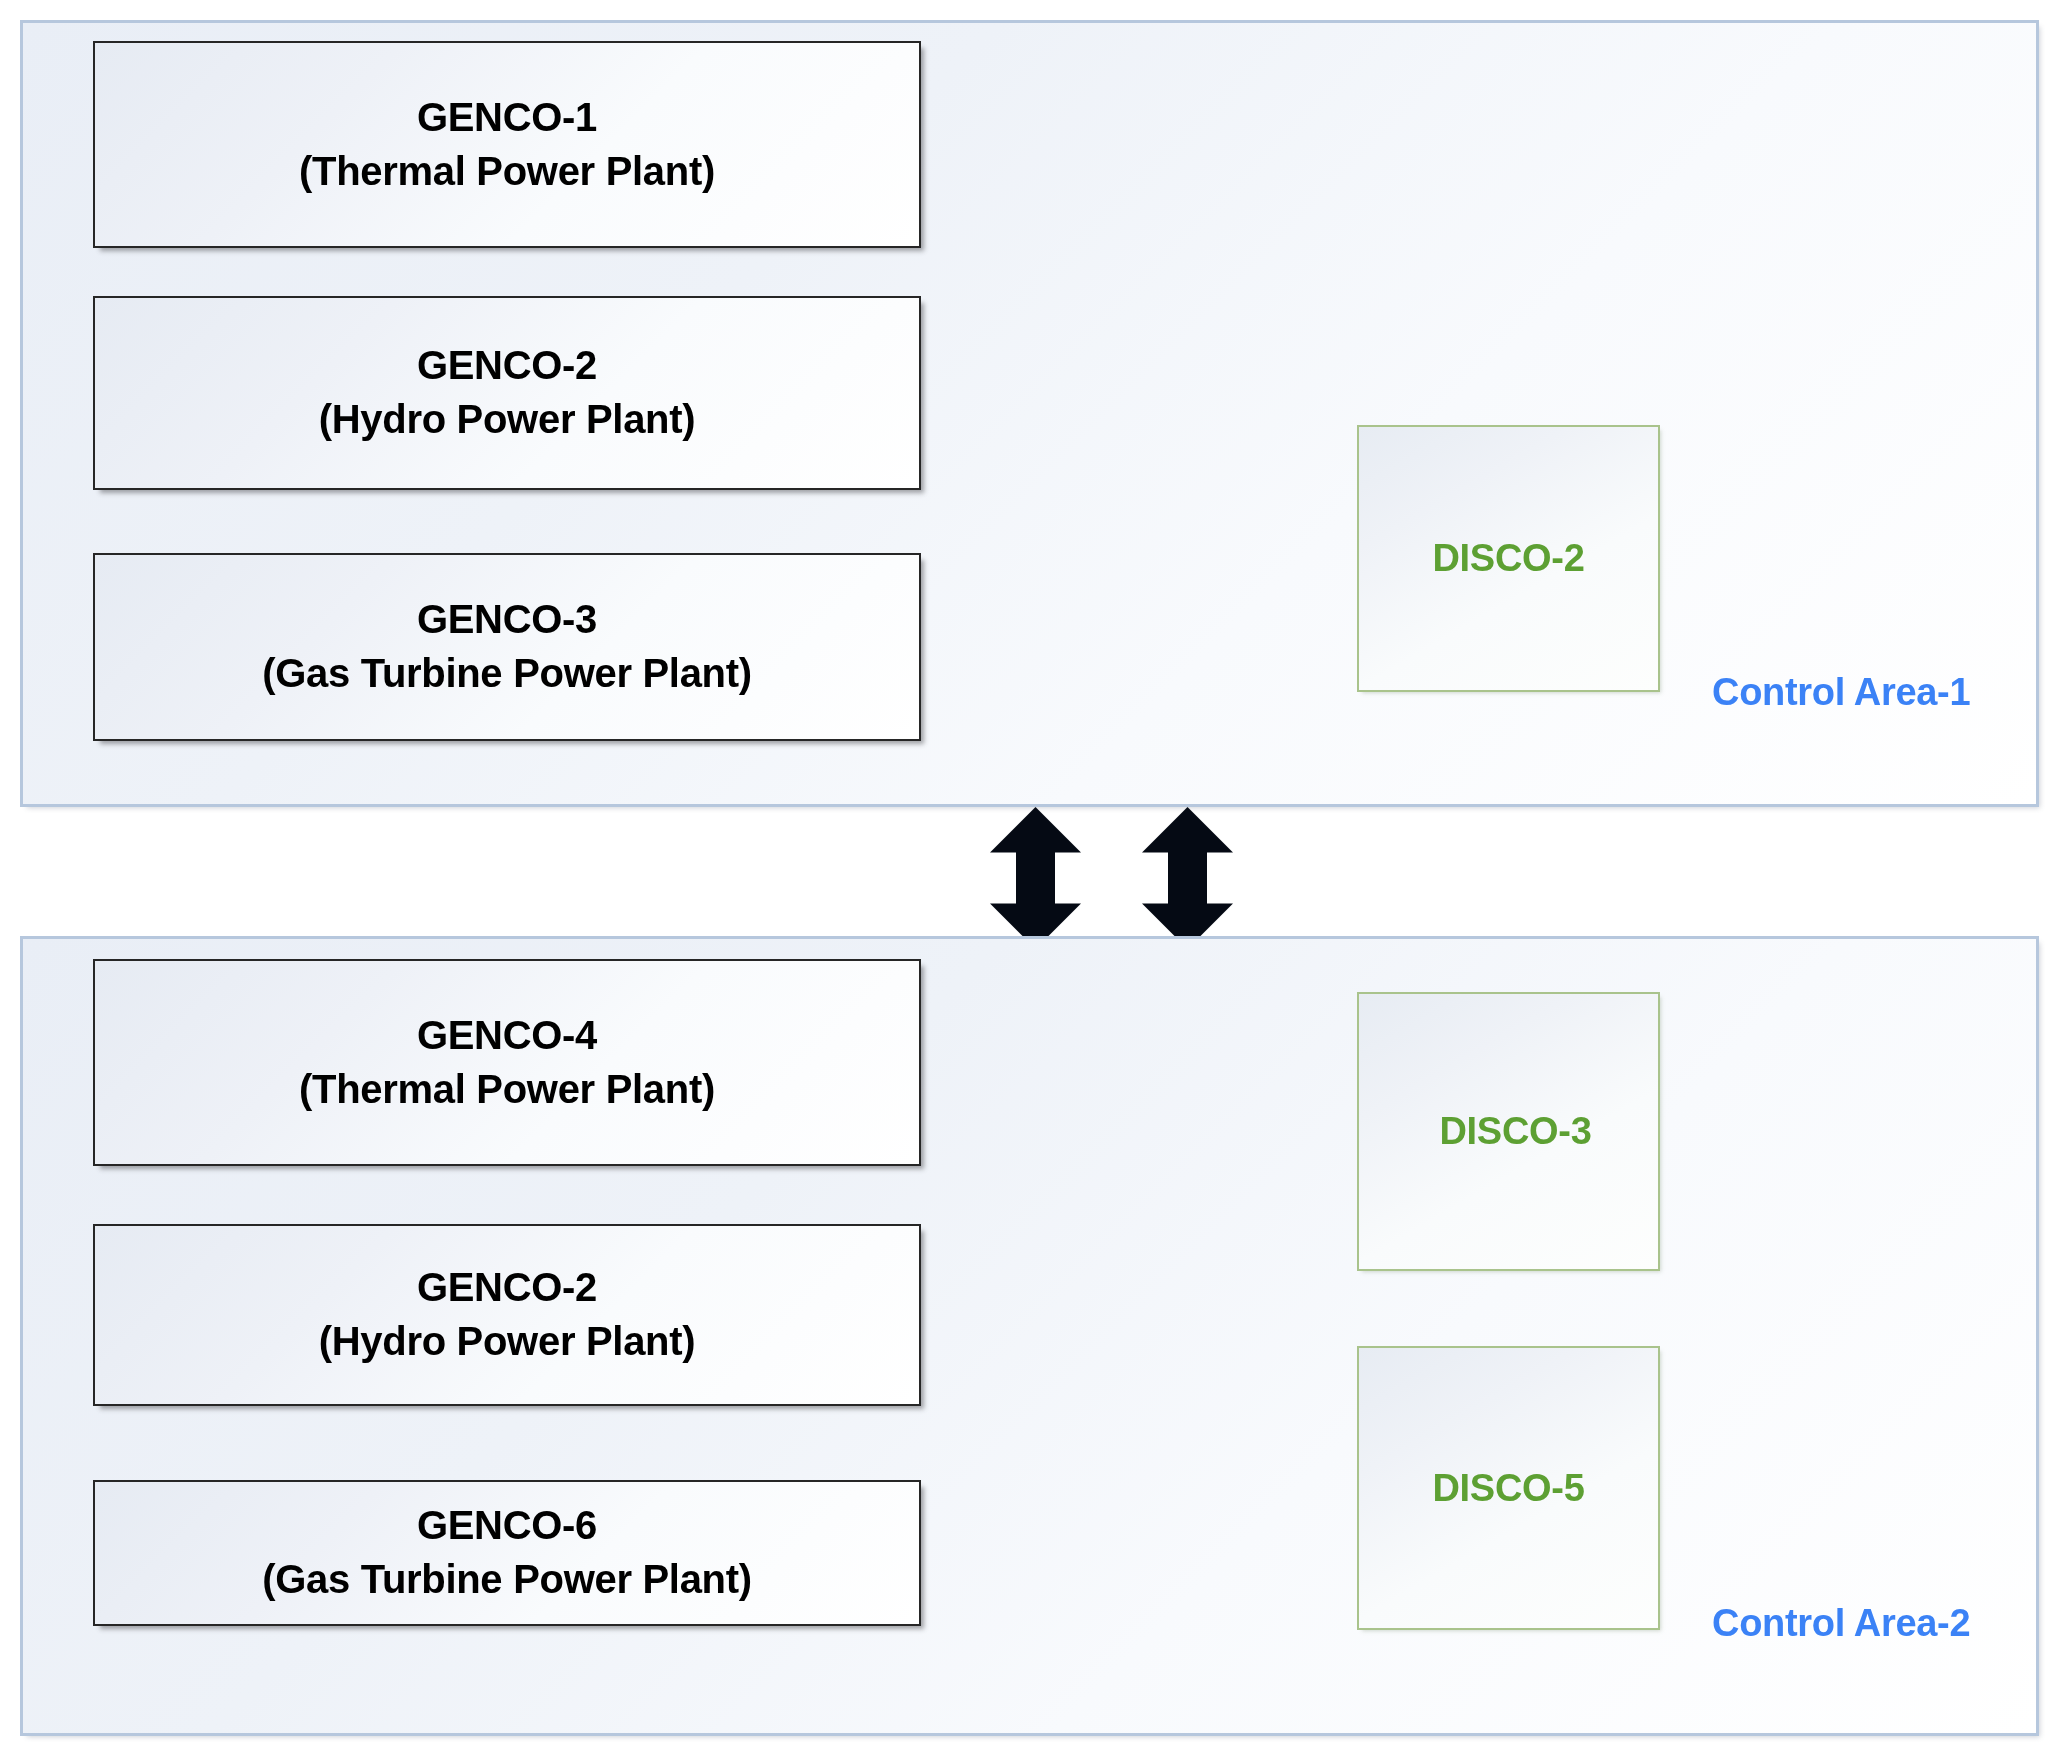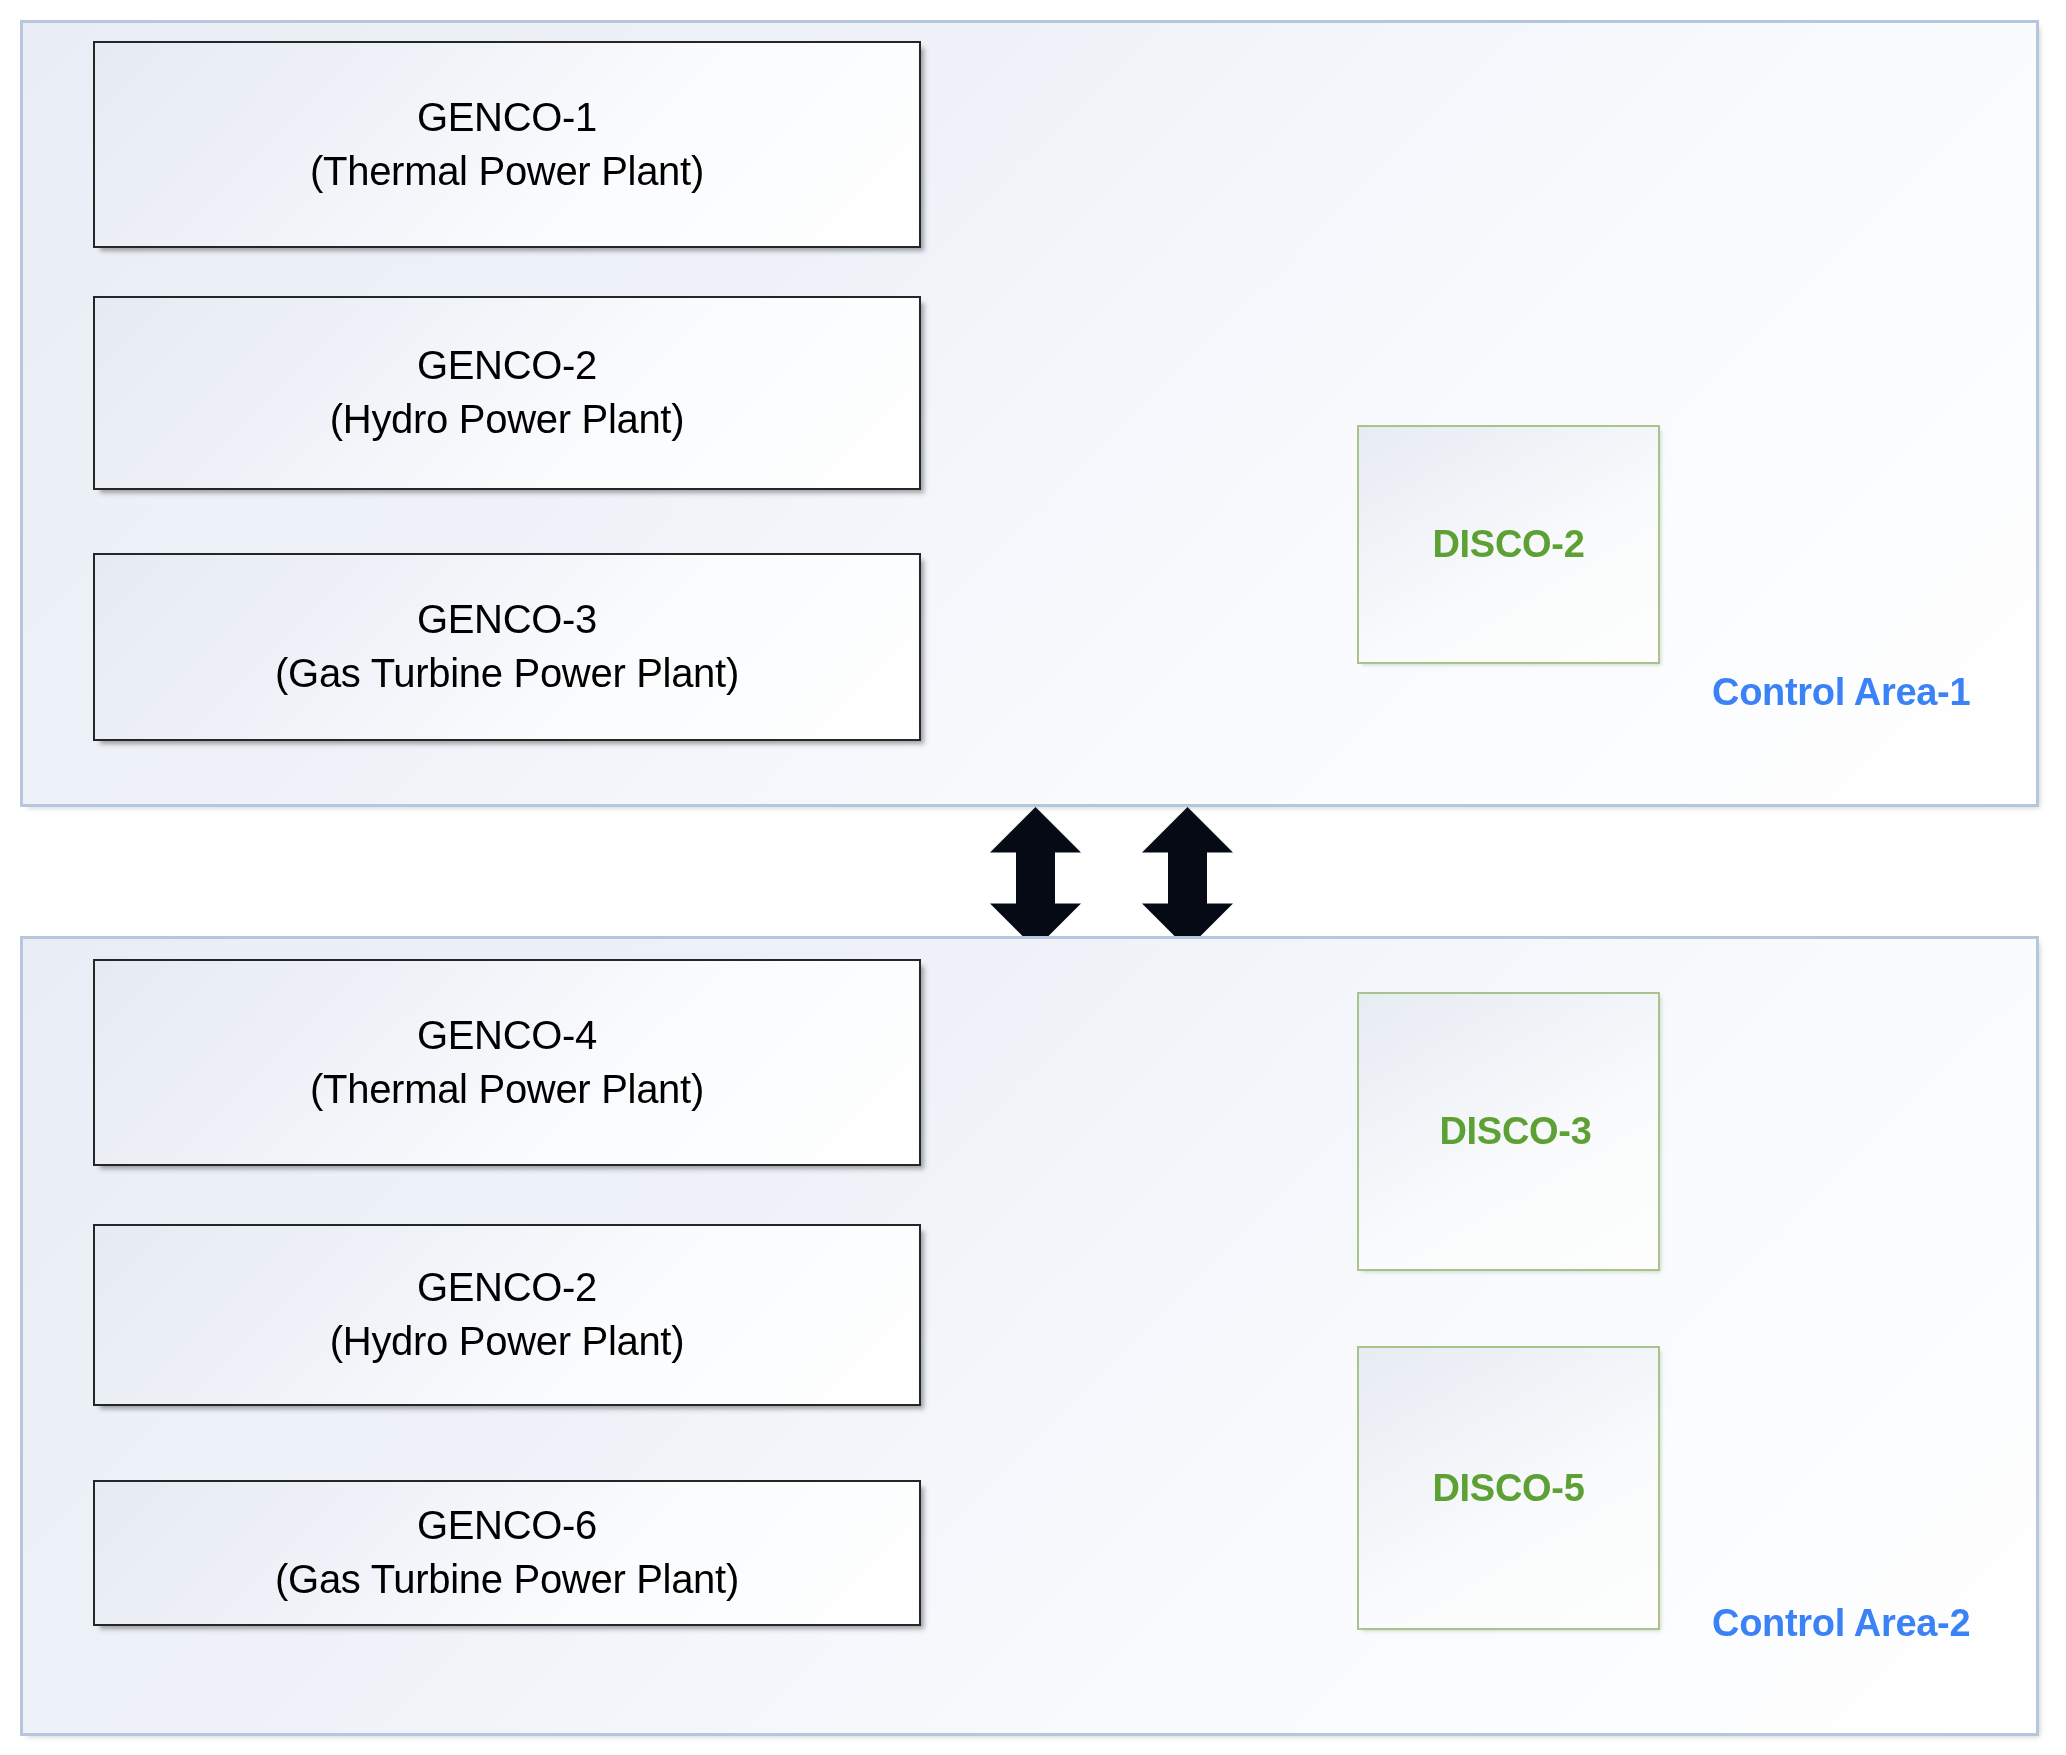--- a/index.html
+++ b/index.html
@@ -52,21 +52,21 @@
     border: 2.6px solid #262626;
     background: linear-gradient(135deg, #e6ebf3 0%, #eef1f7 30%, #f9fbfd 60%, #ffffff 100%);
     box-shadow: 4.6px 4.6px 4.6px -2px rgba(60,60,65,0.45);
     display: flex;
     flex-direction: column;
     align-items: center;
     justify-content: center;
   }
   .genco-line {
     color: #000000;
-    font-weight: normal;
+    font-weight: bold;
     font-size: 40px;
     line-height: 1.34;
     letter-spacing: -0.3px;
     white-space: nowrap;
     text-align: left;
   }
 
   
   .disco-box {
     position: absolute;
@@ -127,21 +127,21 @@
     <div class="genco-line">GENCO-2</div>
     <div class="genco-line">(Hydro Power Plant)</div>
   </div>
 
   <div class="genco-box" id="genco-3" style="top:553px; height:188px;">
     <div class="genco-line">GENCO-3</div>
     <div class="genco-line">(Gas Turbine Power Plant)</div>
   </div>
 
 
-  <div class="disco-box" id="disco-2" style="top:425px; height:239px;">
+  <div class="disco-box" id="disco-2" style="top:425px; height:267px;">
     <div class="disco-label">DISCO-2</div>
   </div>
 
   <div class="area-label" id="control-area-1-label">Control Area-1</div>
 
   <div class="tie-arrow" id="tie-arrow-left">
     <svg viewBox="0 0 140 218" preserveAspectRatio="none">
       <polygon points="70,0 140,70 100,70 100,148 140,148 70,218 0,148 40,148 40,70 0,70" fill="#050a14"></polygon>
     </svg>
   </div>

